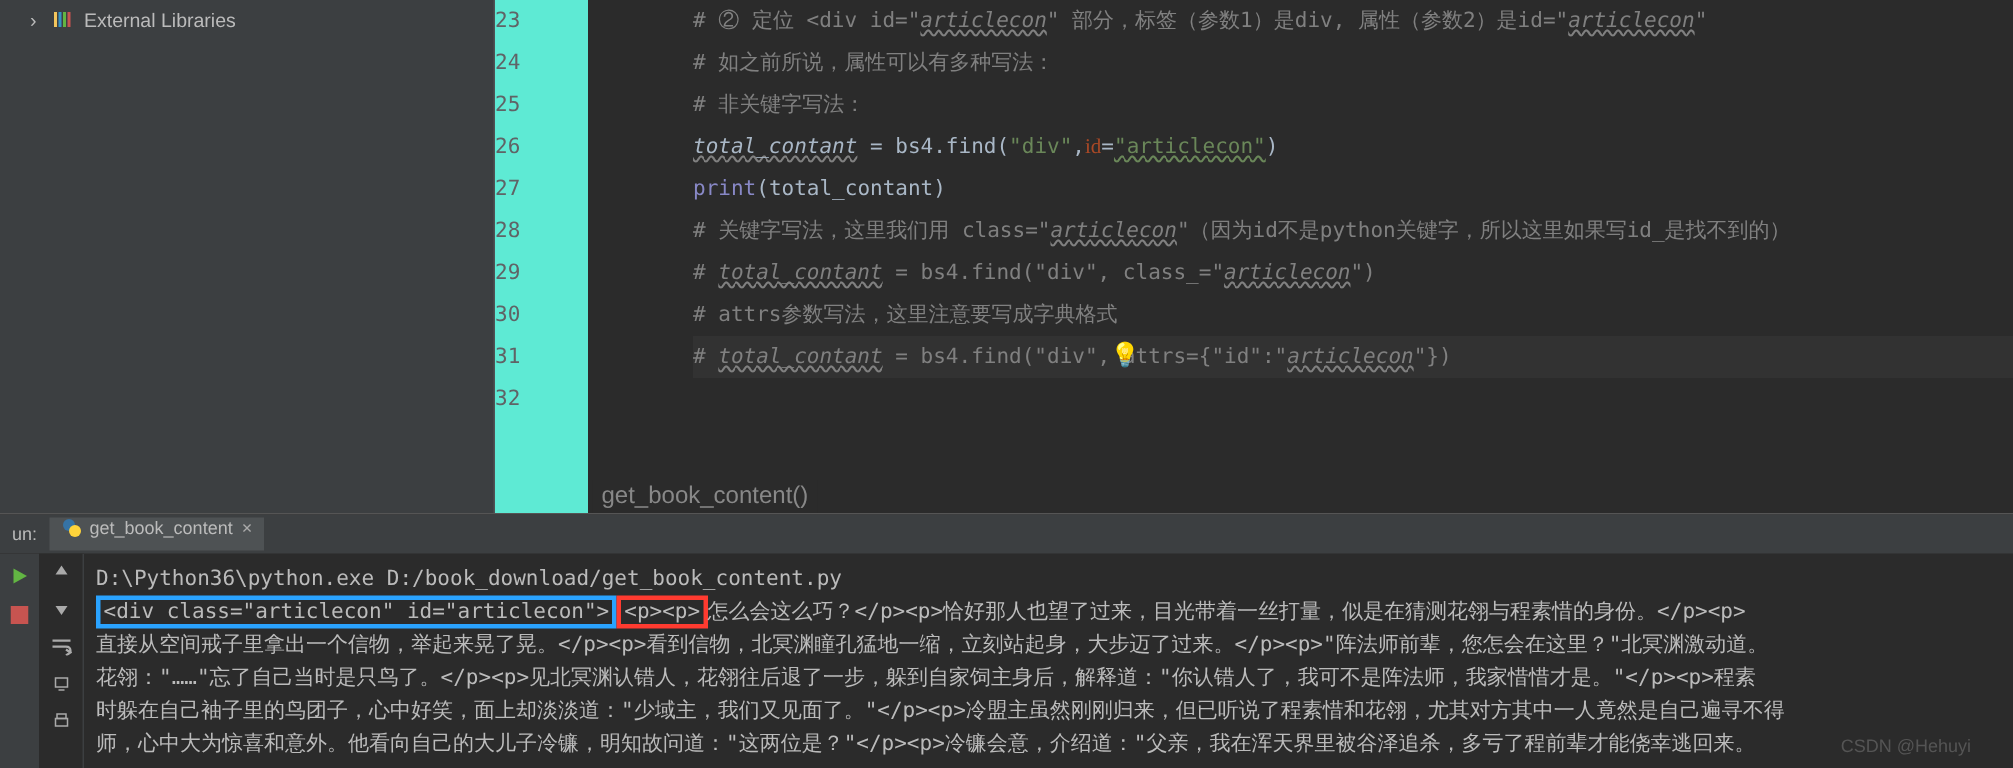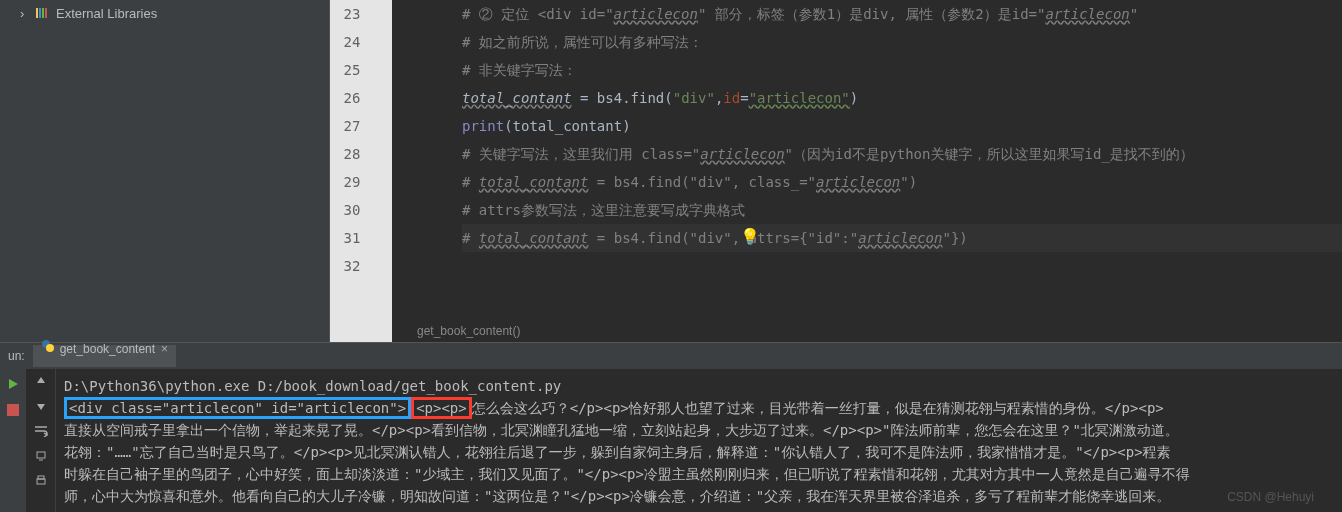--- a/index.html
+++ b/index.html
@@ -45,22 +45,22 @@
   justify-content: center;
 }
 .editor-area {
   flex: 1;
   display: flex;
   background: #2b2b2b;
   position: relative;
 }
 .gutter {
   width: 62px;
-  background: #e5e5e5;
-  text-align: center;
+  background: #5eead4;
+  text-align: left;
   padding-right: 18px;
   color: #606366;
   font-family: "Consolas", monospace;
   font-size: 14px;
   line-height: 28px;
   padding-top: 0;
   position: relative;
 }
 .gutter .gline { height: 28px; }
 .bulb {
@@ -75,37 +75,36 @@
   font-family: "Consolas", monospace;
   font-size: 14px;
   line-height: 28px;
   padding-left: 70px;
   color: #a9b7c6;
   white-space: nowrap;
 }
 .code .line { height: 28px; }
 .c-comment { color: #808080; }
 .c-str { color: #6a8759; }
-.c-param { color: #aa4926; }
+.c-param { color: #aa4926; font-family: Liberation Serif, serif; }
 .c-builtin { color: #8888c6; }
 .wavy { text-decoration: underline wavy #808080; font-style: italic; }
 .wavy-str { text-decoration: underline wavy #6a8759; }
 .current-line { background: #323232; }
 .breadcrumb {
   position: absolute;
   bottom: 0;
   left: 65px;
   height: 22px;
   display: flex;
   align-items: center;
-  font-size: 12px;
+  font-size: 16px;
   color: #888;
   background: #2b2b2b;
   padding: 0 6px;
-  margin-left: 16px;
 }
 .run-panel {
   height: 170px;
   background: #2b2b2b;
   border-top: 1px solid #555;
   display: flex;
   flex-direction: column;
 }
 .run-tabs {
   height: 26px;
@@ -117,22 +116,22 @@
 .run-label {
   color: #bbb;
   font-size: 12px;
   padding: 0 8px 0 2px;
 }
 .run-tab {
   background: #4e5254;
   color: #bbb;
   height: 22px;
   display: flex;
-  align-items: flex-end;
-  padding: 11px 8px;
+  align-items: flex-start;
+  padding: 0 8px;
   font-size: 12px;
   border-radius: 0;
 }
 .run-tab .icon { margin-right: 5px; }
 .run-tab .close { margin-left: 6px; color: #aaa; }
 .run-body { display: flex; flex: 1; overflow: hidden; }
 .run-toolbar-left {
   width: 26px;
   background: #3c3f41;
   display: flex;

